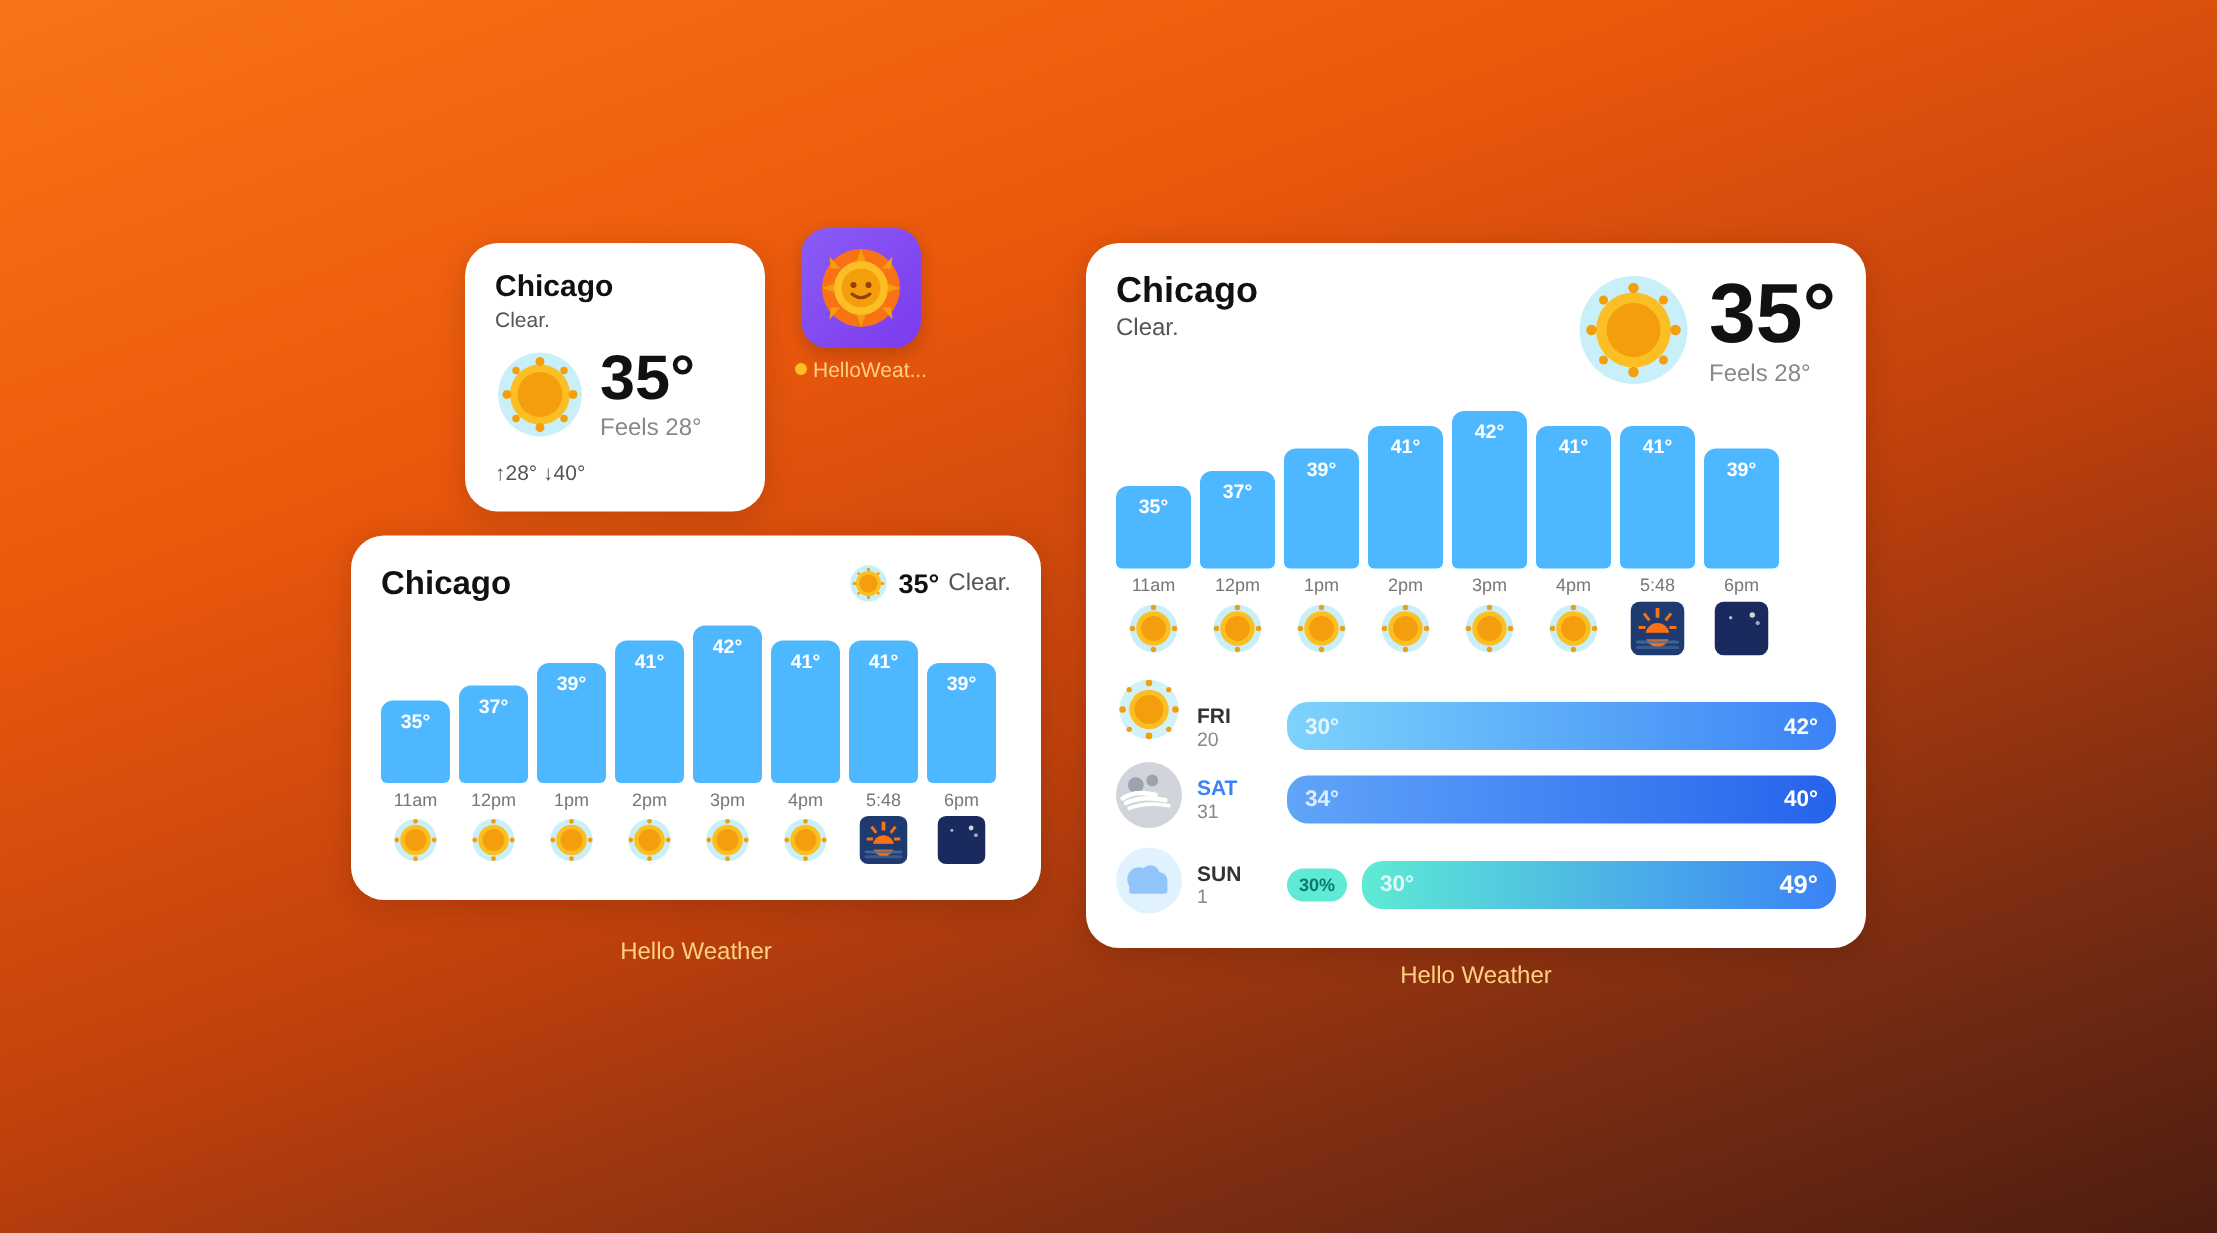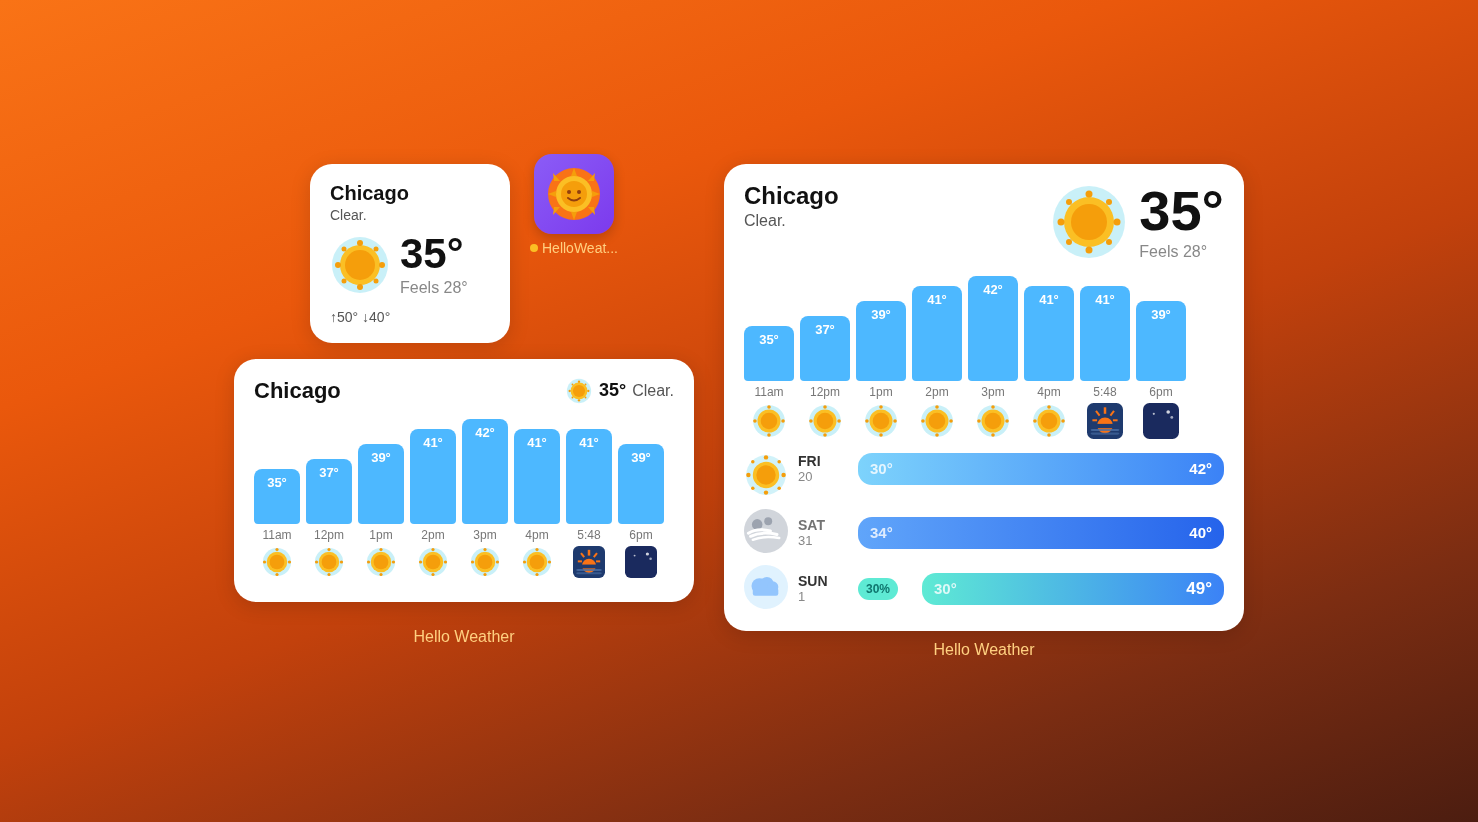--- a/index.html
+++ b/index.html
@@ -230,21 +230,21 @@
             <circle cx="46" cy="14" r="2.5" fill="#f59e0b"></circle>
             <circle cx="14" cy="46" r="2.5" fill="#f59e0b"></circle>
             <circle cx="46" cy="46" r="2.5" fill="#f59e0b"></circle>
           </svg>
           <div>
             <div class="temp-main">35°</div>
             <div class="feels">Feels 28°</div>
           </div>
         </div>
         <div class="hi-lo">
-          <span>↑50°</span>
+          <span>↑28°</span>
           <span> </span>
           <span>↓40°</span>
         </div>
       </div>
 
       <div class="app-icon-row">
         <div class="app-icon">
           <svg width="56" height="56" viewBox="0 0 56 56">
 
             <circle cx="28" cy="28" r="26" fill="#f97316"></circle>
@@ -573,21 +573,21 @@
     <path d="M21.599999999999998,7.2 A10.080000000000002,10.080000000000002 0 1,1 21.599999999999998,28.8 A7.2,7.2 0 1,0 21.599999999999998,7.2" fill="#f0e68c"></path>
     <circle cx="25.2" cy="9" r="1.8" fill="white" opacity="0.8"></circle>
     <circle cx="28.8" cy="14.4" r="1.44" fill="white" opacity="0.6"></circle>
     <circle cx="10.799999999999999" cy="10.799999999999999" r="1.08" fill="white" opacity="0.7"></circle>
   </svg>
     </div>
           </div>
         </div>
 
       <div class="forecast-section" id="large-forecast">
-          <div style="display:flex;align-items:flex-start;gap:10px;">
+          <div style="display:flex;align-items:flex-end;gap:10px;">
     <div><svg width="44" height="44" viewBox="0 0 44 44">
     <circle cx="22" cy="22" r="19.8" fill="#b2eaf5" opacity="0.6"></circle>
     <circle cx="22" cy="22" r="13.2" fill="#fbbf24"></circle>
     <circle cx="22" cy="22" r="9.68" fill="#f59e0b"></circle>
     <circle cx="22" cy="4.4" r="2.2" fill="#f59e0b"></circle>
     <circle cx="22" cy="39.6" r="2.2" fill="#f59e0b"></circle>
     <circle cx="4.4" cy="22" r="2.2" fill="#f59e0b"></circle>
     <circle cx="39.6" cy="22" r="2.2" fill="#f59e0b"></circle>
     <circle cx="8.8" cy="8.8" r="1.76" fill="#f59e0b"></circle>
     <circle cx="35.2" cy="8.8" r="1.76" fill="#f59e0b"></circle>
@@ -609,21 +609,21 @@
           <div style="display:flex;align-items:center;gap:10px;">
     <div><svg width="44" height="44" viewBox="0 0 44 44">
     <circle cx="22" cy="22" r="22" fill="#d1d5db"></circle>
     <circle cx="13.2" cy="15.399999999999999" r="5.279999999999999" fill="#9ca3af"></circle>
     <circle cx="24.200000000000003" cy="12.32" r="3.96" fill="#9ca3af"></circle>
     <path d="M4.4,24.200000000000003 Q13.2,18.48 26.4,22" stroke="white" stroke-width="3" fill="none" stroke-linecap="round"></path>
     <path d="M6.6,27.28 Q17.6,22 33,25.52" stroke="white" stroke-width="3" fill="none" stroke-linecap="round"></path>
     <path d="M8.8,30.799999999999997 Q19.8,26.4 35.2,29.040000000000003" stroke="white" stroke-width="2.5" fill="none" stroke-linecap="round"></path>
   </svg></div>
     <div style="width:50px;">
-      <div style="font-size:14px;font-weight:600;color:#737373;">SAT</div>
+      <div style="font-size:14px;font-weight:600;color:#3b82f6;">SAT</div>
       <div style="font-size:13px;color:#888;">31</div>
     </div>
     <div style="flex:1;display:flex;align-items:center;gap:6px;">
 
       <div style="height:32px;border-radius:14px;background:linear-gradient(90deg,#60a5fa 0%,#2563eb 100%);flex:1;display:flex;align-items:center;justify-content:space-between;padding:0 12px;">
         <span style="font-size:15px;font-weight:600;color:rgba(255,255,255,0.8);">34°</span>
         <span style="font-size:15px;font-weight:700;color:white;">40°</span>
       </div>
     </div>
   </div>
@@ -632,21 +632,21 @@
     <circle cx="22" cy="22" r="22" fill="#e0f2fe"></circle>
     <circle cx="15.399999999999999" cy="21.119999999999997" r="7.92" fill="#93c5fd"></circle>
     <circle cx="22.880000000000003" cy="18.48" r="6.6" fill="#93c5fd"></circle>
     <circle cx="28.6" cy="22" r="5.720000000000001" fill="#93c5fd"></circle>
     <rect x="8.8" y="22.880000000000003" width="25.52" height="7.92" rx="2.2" fill="#93c5fd"></rect>
   </svg></div>
     <div style="width:50px;">
       <div style="font-size:14px;font-weight:600;color:#333;">SUN</div>
       <div style="font-size:13px;color:#888;">1</div>
     </div>
-    <div style="flex:1;display:flex;align-items:center;gap:20px;">
+    <div style="flex:1;display:flex;align-items:center;gap:6px;">
       <div style="background:#5eead4;border-radius:12px;padding:4px 8px;font-size:12px;font-weight:600;color:#0f766e;margin-right:4px;">30%</div>
       <div style="height:32px;border-radius:14px;background:linear-gradient(90deg,#5eead4 0%,#3b82f6 100%);flex:1;display:flex;align-items:center;justify-content:space-between;padding:0 12px;">
         <span style="font-size:15px;font-weight:600;color:rgba(255,255,255,0.8);">30°</span>
         <span style="font-size:17px;font-weight:700;color:white;">49°</span>
       </div>
     </div>
   </div>
         </div>
     </div>
     <div class="app-label">Hello Weather</div>

